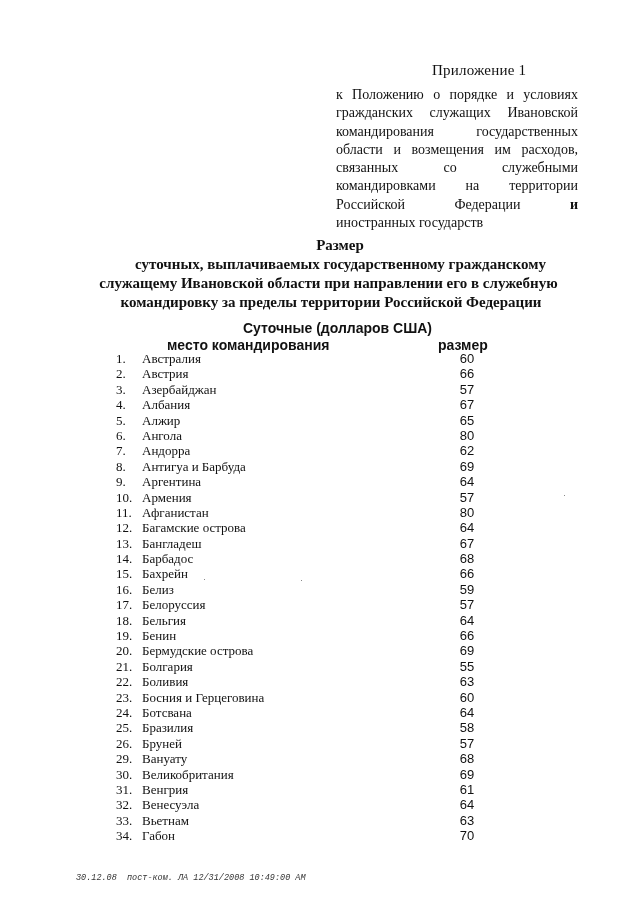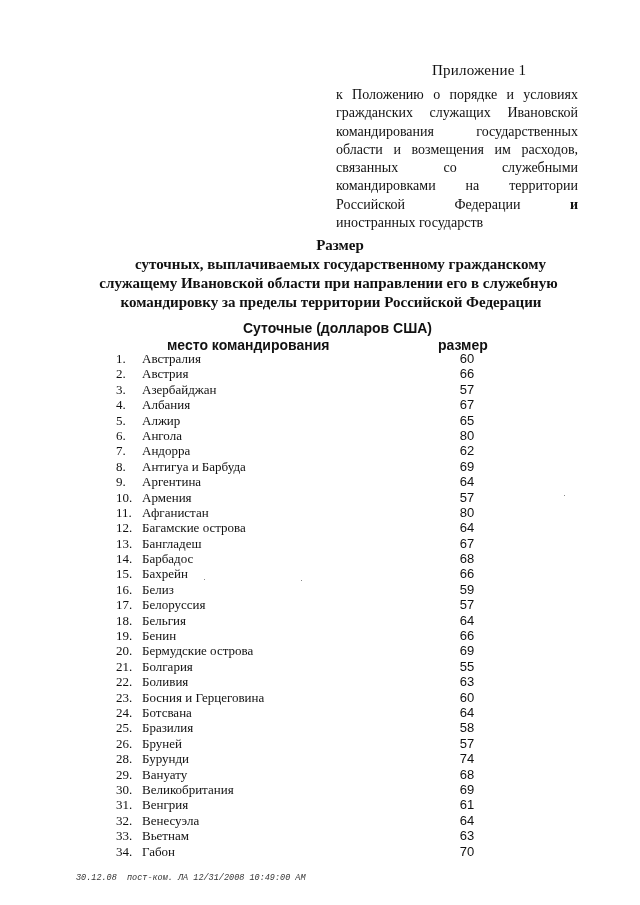--- a/index.html
+++ b/index.html
@@ -328,25 +328,20 @@
       <span class="num">25.</span>
       <span class="name">Бразилия</span>
       <span class="val light">58</span>
     </div>
     <div class="row">
       <span class="num">26.</span>
       <span class="name">Бруней</span>
       <span class="val light">57</span>
     </div>
     <div class="row">
-      <span class="num">28.</span>
-      <span class="name">Бурунди</span>
-      <span class="val light">74</span>
-    </div>
-    <div class="row">
       <span class="num">29.</span>
       <span class="name">Вануату</span>
       <span class="val light">68</span>
     </div>
     <div class="row">
       <span class="num">30.</span>
       <span class="name">Великобритания</span>
       <span class="val light">69</span>
     </div>
     <div class="row">

